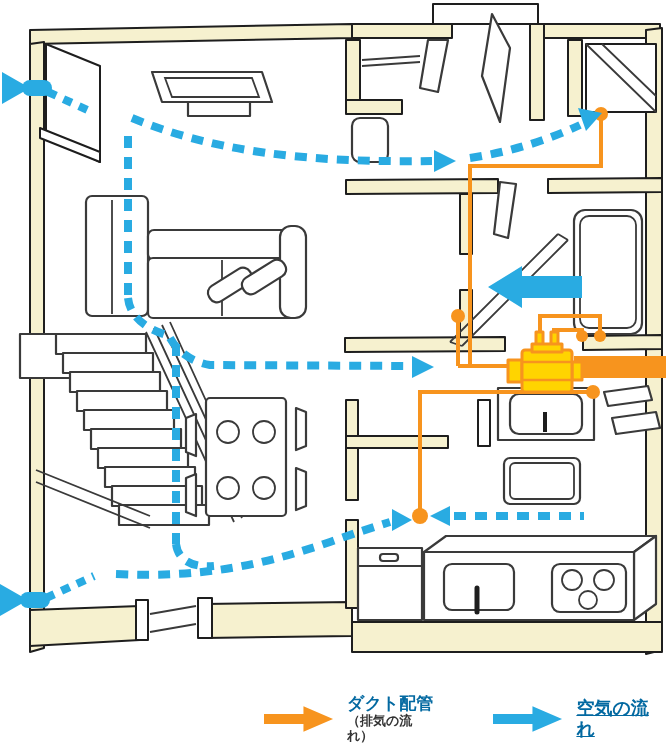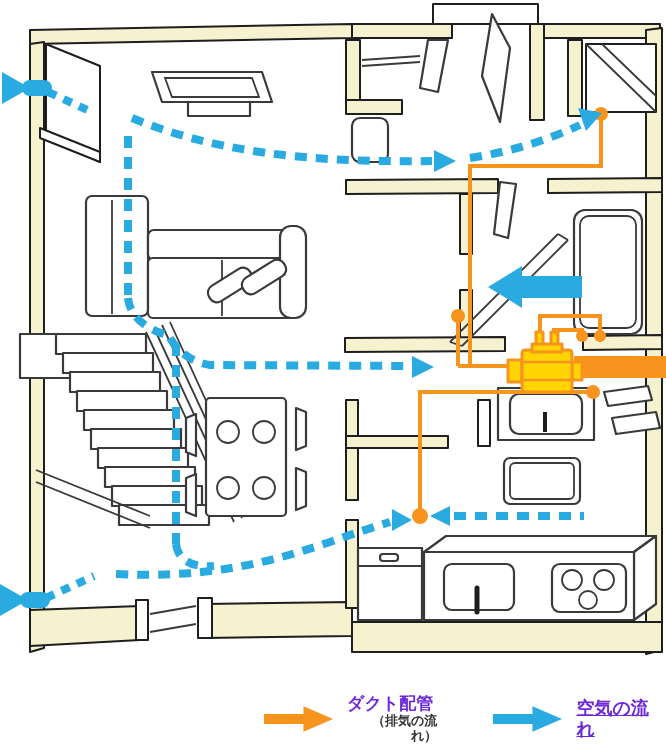--- a/index.html
+++ b/index.html
@@ -15,22 +15,22 @@
   .flow-s{fill:none;stroke:var(--blue,#29ABE2);stroke-width:8;stroke-dasharray:9 8;}
   .bluefill{fill:var(--blue,#29ABE2);stroke:none;}
   .duct{fill:none;stroke:var(--orange,#F7941E);stroke-width:4;}
   .dot{fill:var(--orange,#F7941E);stroke:none;}
   .band{fill:var(--orange,#F7941E);stroke:none;}
   .fan{fill:var(--yellow,#FFD400);stroke:var(--orange,#F7941E);stroke-width:3;stroke-linejoin:round;}
 
   .legend{display:flex;align-items:center;height:58px;padding-left:264px;gap:10px;}
   .legend-item{display:flex;align-items:center;gap:12px;}
   .legend-item + .legend-item{margin-left:46px;}
-  .legend-text .l1{font-size:17px;font-weight:bold;color:#6d28d9;line-height:1.15;}
-  .legend-text .l2{font-size:13px;font-weight:bold;color:#333;line-height:1.15;text-align:right;}
+  .legend-text .l1{font-size:17px;font-weight:bold;color:#0369a1;line-height:1.15;}
+  .legend-text .l2{font-size:13px;font-weight:bold;color:#333;line-height:1.15;}
   .legend-text.single .l1{font-size:18px;text-decoration:underline;}
 </style>
 </head>
 <body style="background: rgb(255, 255, 255);">
 
 <div class="plan-wrap">
 <svg width="666" height="690" viewBox="0 0 666 690">
 
   <g>
     <path class="wall" d="M30,30 L352,24 L352,38 L30,44 Z"></path>

